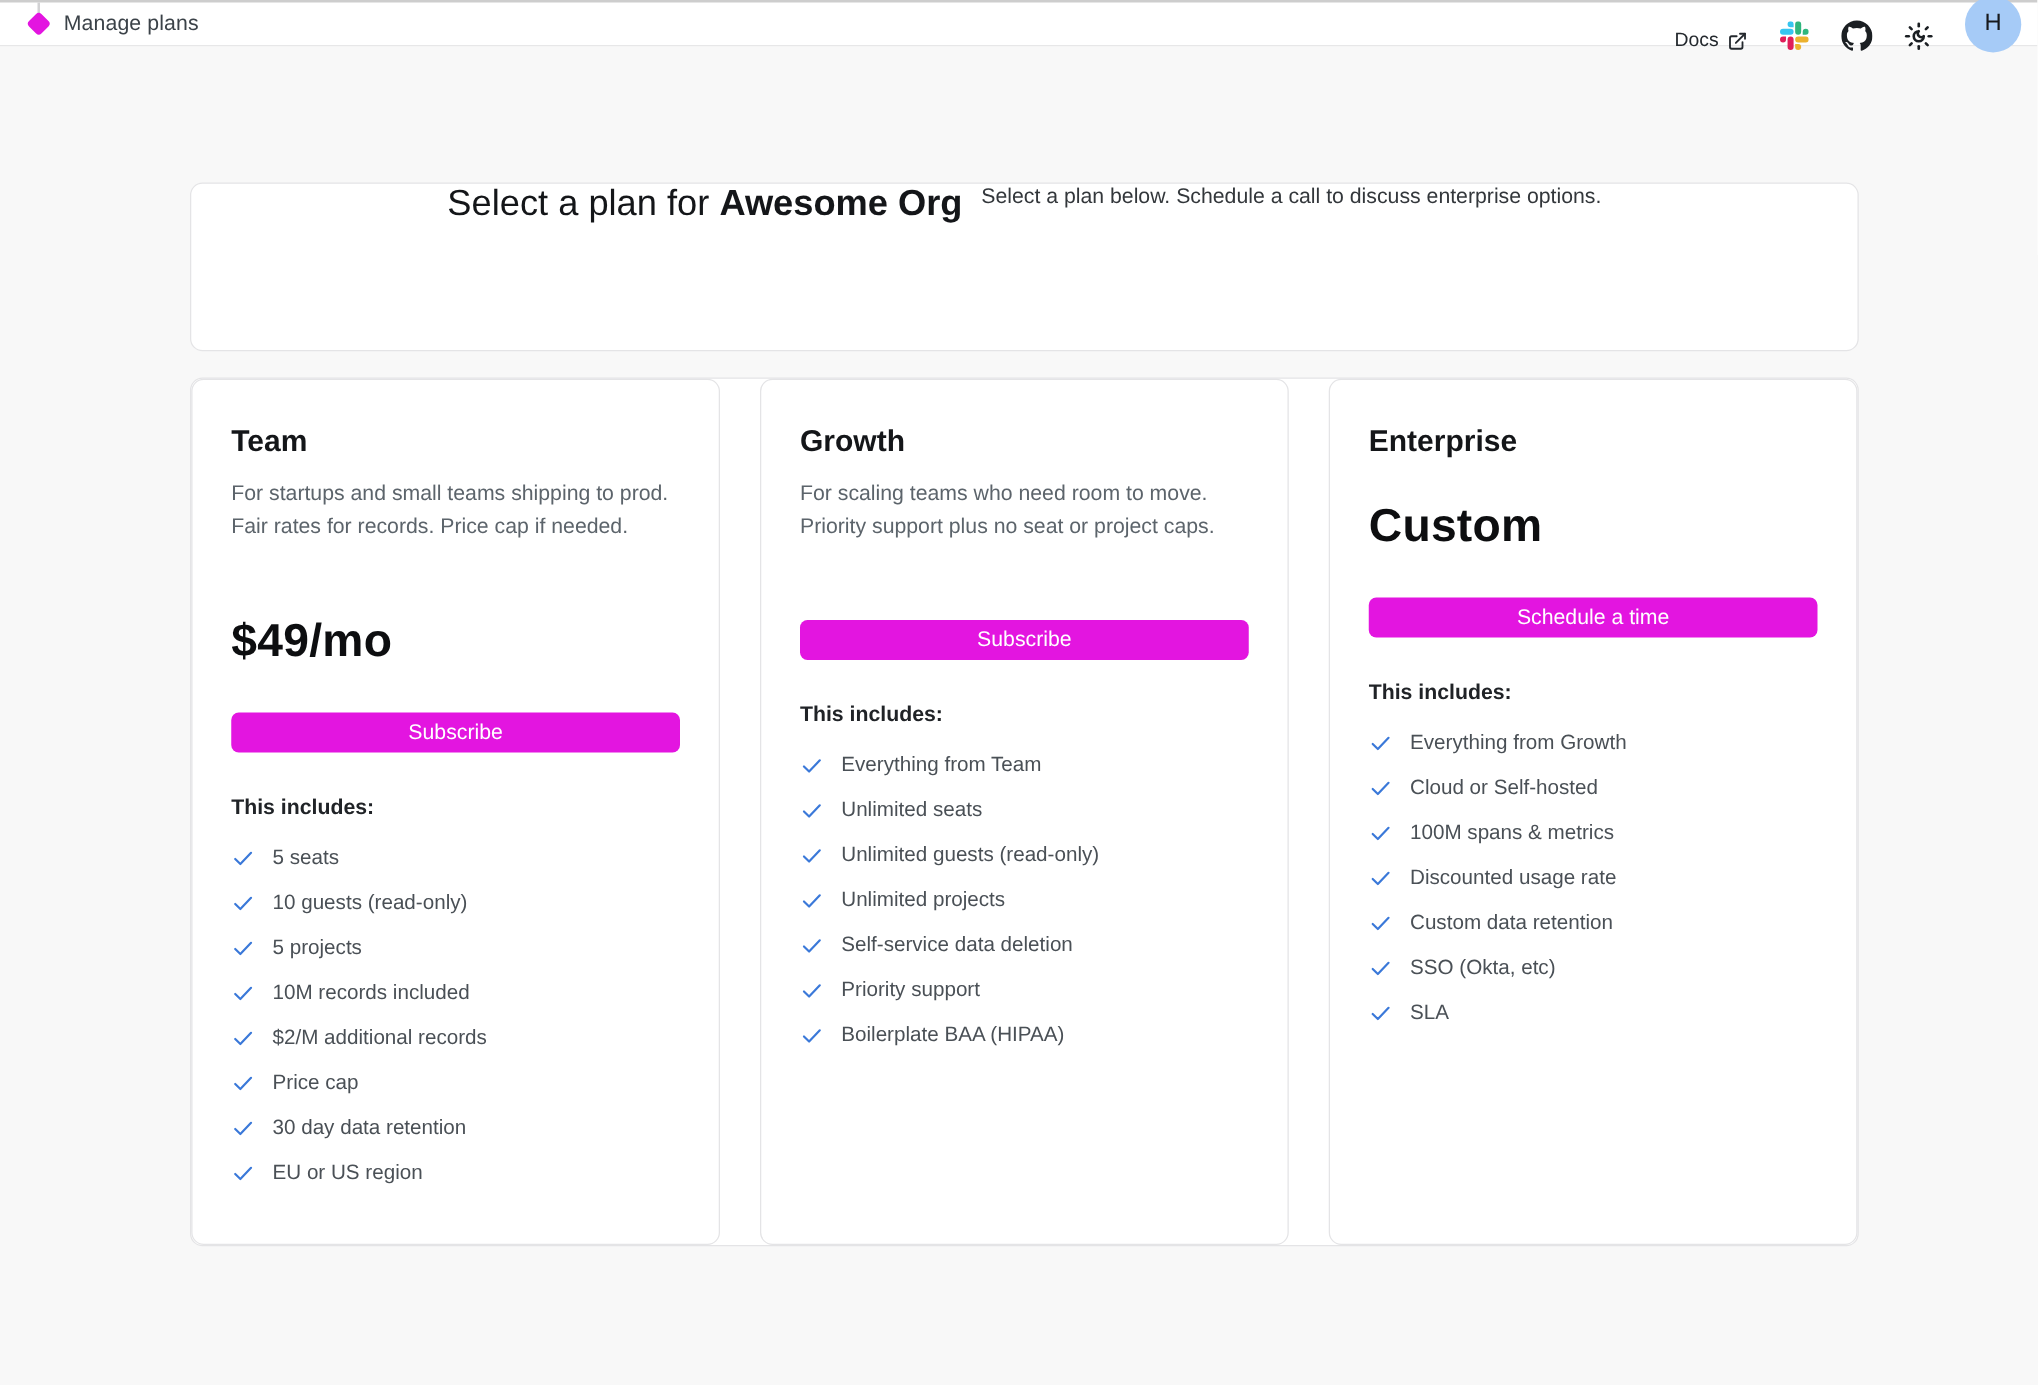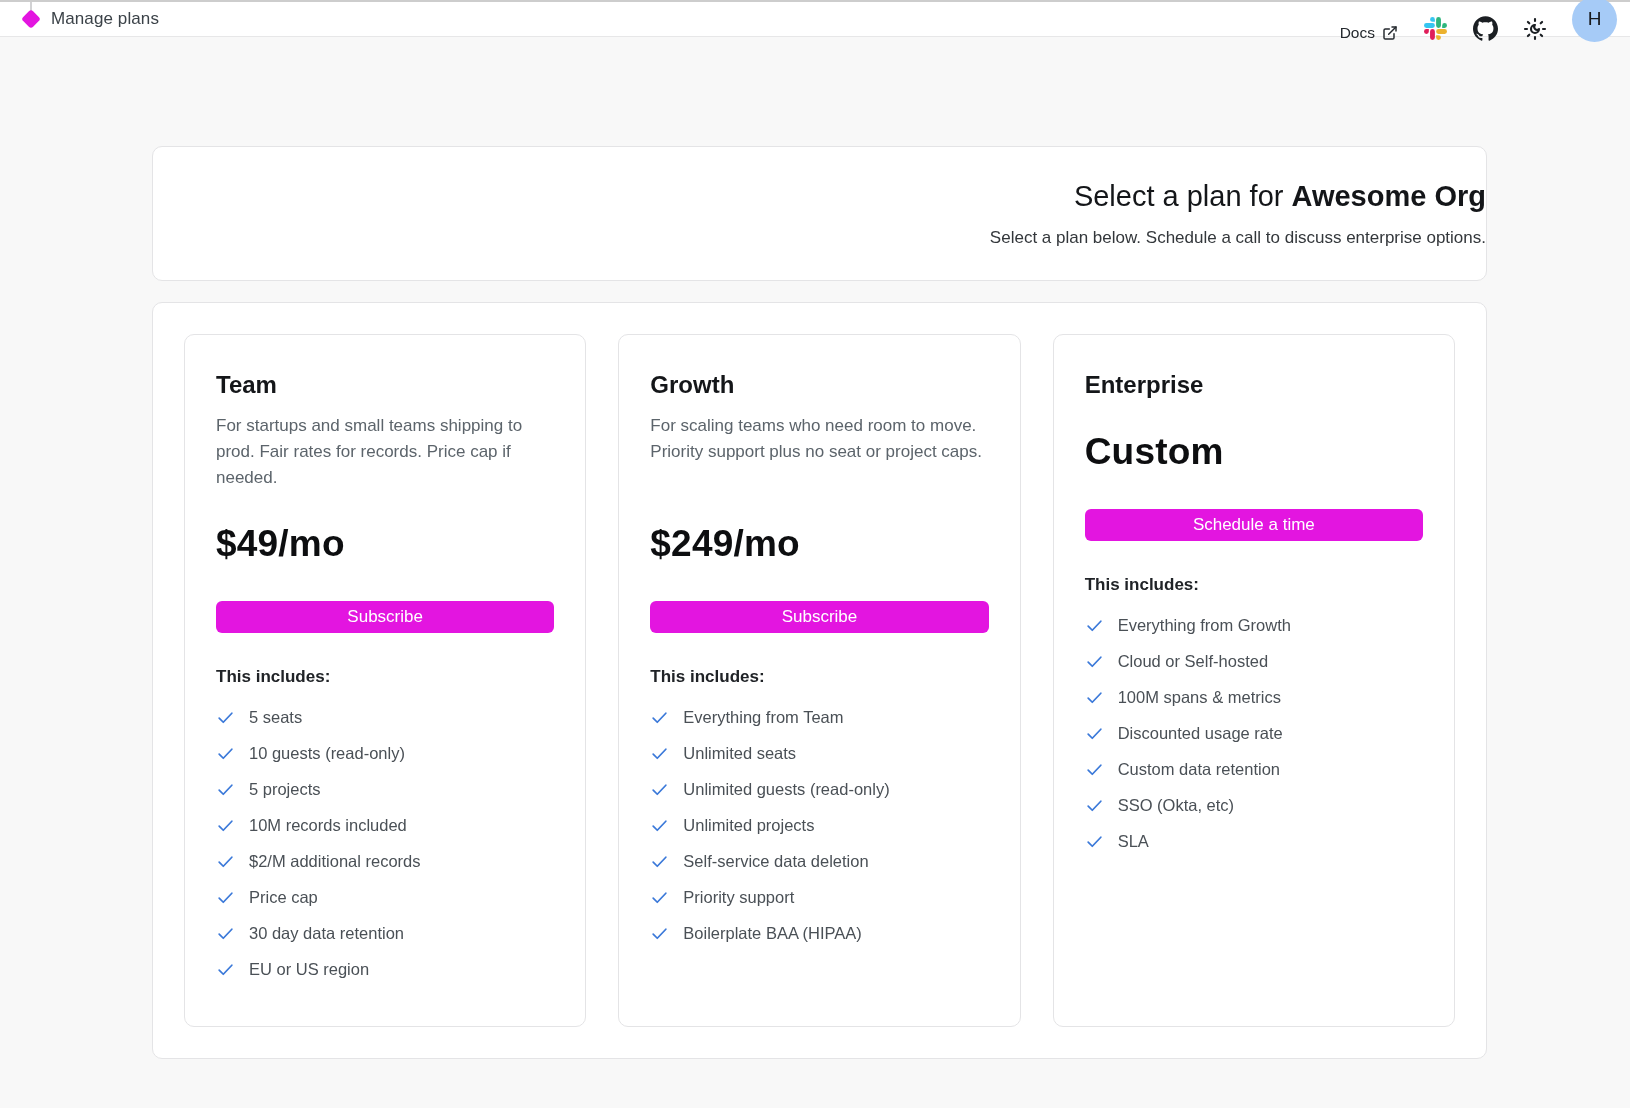--- a/index.html
+++ b/index.html
@@ -83,40 +83,39 @@
   .content{
     width:1335px;
     margin-left:152px;
   }
   .hero{
     margin-top:109px;
     height:135px;
     background:#fff;
     border:1px solid var(--border);
     border-radius:10px;
-    display:flex;flex-direction:column;
-    align-items:flex-end;justify-content:center;
+    display:flex;
+    align-items:flex-start;justify-content:center;
     gap:15px;
   }
   .hero-title{
     font-size:29px;
     font-weight:400;
     color:#141619;
   }
   .hero-title b{font-weight:700;}
   .hero-subtitle{
     font-size:17px;
     color:#33373b;
   }
   .plans-section{
     margin-top:21px;
     background:#fff;
     border:1px solid var(--border);
     border-radius:10px;
-    padding:31px;
   }
   .plans-grid{
     display:grid;
     grid-template-columns:repeat(3,1fr);
     gap:32px;
     align-items:stretch;
   }
   .plan-card{
     background:#fff;
     border:1px solid var(--border);
@@ -307,21 +306,20 @@
           </svg>
         </span>
         <span>EU or US region</span>
       </li>
           </ul>
   </article>
 
   <article class="plan-card">
     <h3 class="plan-name">Growth</h3>
     <p class="plan-desc">For scaling teams who need room to move. Priority support plus no seat or project caps.</p>
-    <div class="plan-price">$249/mo</div>
     <button class="plan-cta">Subscribe</button>
     <div class="includes-label">This includes:</div>
     <ul class="feature-list">
 
     <li class="feature-item">
         <span class="check-icon">
           <svg width="19" height="19" viewBox="0 0 24 24" fill="none" stroke="#3b79d9" stroke-width="2.2" stroke-linecap="round" stroke-linejoin="round">
             <path d="M4 12.8l5.2 5.2L20 6.6"></path>
           </svg>
         </span>

